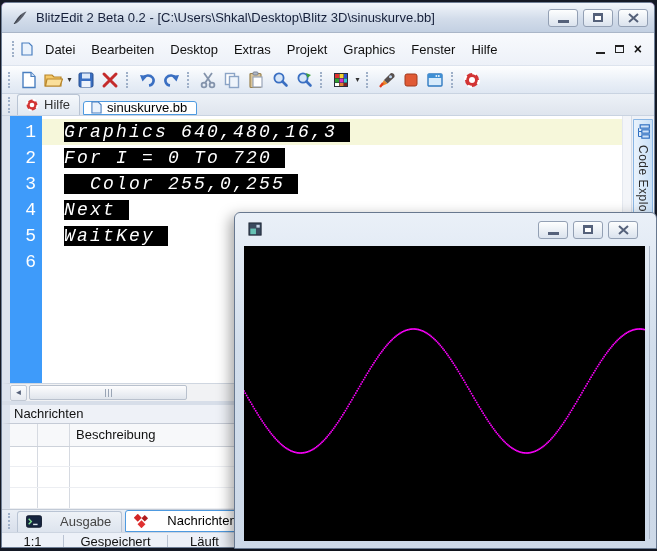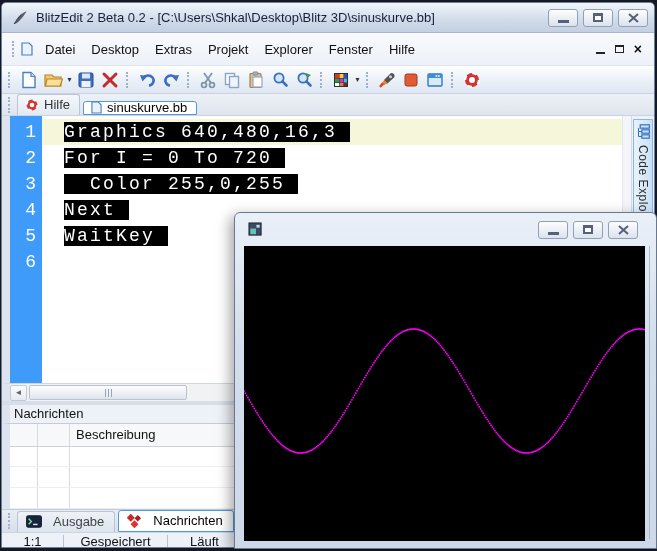--- a/index.html
+++ b/index.html
@@ -46,21 +46,21 @@
   .doc-tab{ display:flex; align-items:center; gap:5px; font-size:13px; color:#333;
     padding:2px 9px 3px 7px; border:1px solid #b9c4d4; border-bottom:none; border-radius:3px 3px 0 0;
     background:linear-gradient(#f5f8fc,#e2e9f2); height:21px; }
   .doc-tab.active{ background:#fff; border:1px solid #4e9ae0; color:#000; height:14px; }
 
   
   .editor-row{ flex:0 0 267px; display:flex; background:#fff; border-left:8px solid #dde4ef; }
   .gutter{ width:32px; background:#3e9bfa; color:#fff; font-family:"Liberation Mono","DejaVu Sans Mono",monospace;
     font-size:18px; text-align:right; padding:3px 6px 0 0; line-height:26px; }
   .code-area{ flex:1; padding:3px 0 0 0; font-family:"Liberation Mono","DejaVu Sans Mono",monospace;
-    font-size:18px; line-height:26px; letter-spacing:2.2px; overflow:hidden; }
+    font-size:18px; line-height:26px; letter-spacing:2.2px; overflow:hidden;font-style:italic; }
   .code-line{ height:26px; white-space:pre; padding-left:22px; }
   .code-line.hl{ background:#f6f7da; }
   .sel{ background:#000; color:#fff; white-space:pre; padding-right:13px; }
   .vscroll-strip{ width:9px; background:#f3f5f9; border-left:1px solid #e4e8ef; }
   .dock-strip{ width:23px; background:#eef1f7; border-left:1px solid #d4dbe6; display:flex; flex-direction:column; align-items:center; }
   .dock-tab{ margin-top:3px; width:20px; padding:4px 0 8px 0; display:flex; flex-direction:column; align-items:center; gap:6px;
     background:linear-gradient(90deg,#eaf3fc,#c9e0f7); border:1px solid #8ab6e4; border-radius:0 0 3px 3px; }
   .dock-label{ writing-mode:vertical-rl; font-size:12px; color:#2a2a2a; letter-spacing:0.5px; }
 
   .hscrollbar{ flex:0 0 18px; background:#f1f2f4; border-left:8px solid #dde4ef; border-top:1px solid #cfd6e0;
@@ -79,21 +79,21 @@
   .msg-hrow{ display:flex; height:23px; background:#f7f8fa; border-bottom:1px solid #cdd2da; }
   .msg-hrow .c1,.msg-row .c1{ width:28px; border-right:1px solid #d6dae1; }
   .msg-hrow .c2,.msg-row .c2{ width:32px; border-right:1px solid #d6dae1; }
   .msg-hrow .c3{ flex:1; font-size:13px; color:#111; padding:3px 0 0 6px; }
   .msg-row{ display:flex; height:21px; border-bottom:1px solid #eceef2; }
   .msg-row .c3{ flex:1; }
 
   .bottom-tabbar{ flex:0 0 23px; background:linear-gradient(#e9eef5,#d8dfeb); border-top:1px solid #c2cad6;
     display:flex; align-items:flex-end; padding:0 2px; }
   .bottom-tabbar .grip{ align-self:center; }
-  .btab{ display:flex; align-items:center; gap:11px; font-size:13px; color:#444;
+  .btab{ display:flex; align-items:center; gap:18px; font-size:13px; color:#444;
     padding:2px 10px 3px 8px; border:1px solid #b9c4d4; border-bottom:none; border-radius:3px 3px 0 0;
     background:linear-gradient(#eef2f7,#dde4ee); height:21px; white-space:nowrap; }
   .btab.active{ background:#fff; border:1px solid #4e9ae0; color:#000; height:22px; }
 
   .statusbar{ flex:0 0 19px; background:#edf1f8; border-top:1px solid #cdd5e1;
     display:flex; align-items:center; font-size:13px; color:#111; }
   .status-cell{ text-align:center; border-right:1px solid #b9c2d2; padding:0 4px; height:14px; line-height:14px; }
   .s0{ width:62px; } .s1{ width:104px; } .s2{ width:74px; } .s3{ width:40px; border-right:none; text-align:left; padding-left:12px;}
   .bottom-strip{ flex:0 0 8px; background:#c3cdda; border-top:1px solid #aab4c4; }
 
@@ -134,24 +134,25 @@
       </span>
     </span>
   </div>
 
   <div class="menubar">
     <span class="grip"></span>
     <svg width="12" height="14" viewBox="0 0 12 14" style="margin-right:4px">
       <path d="M1 1 H8 L11 4 V13 H1 Z" fill="#eaf2fc" stroke="#4a7fc0" stroke-width="1.2"></path>
     </svg>
     <span class="menu-item">Datei</span>
+    <span class="menu-item">Bearbeiten</span>
     <span class="menu-item">Desktop</span>
     <span class="menu-item">Extras</span>
     <span class="menu-item">Projekt</span>
-    <span class="menu-item">Explorer</span>
+    <span class="menu-item">Graphics</span>
     <span class="menu-item">Fenster</span>
     <span class="menu-item">Hilfe</span>
     <span class="spacer"></span>
     <span class="mdi-ctl">
       <span class="mdi-min"></span>
       <span class="mdi-restore"></span>
       <span class="mdi-close">×</span>
     </span>
   </div>
 

